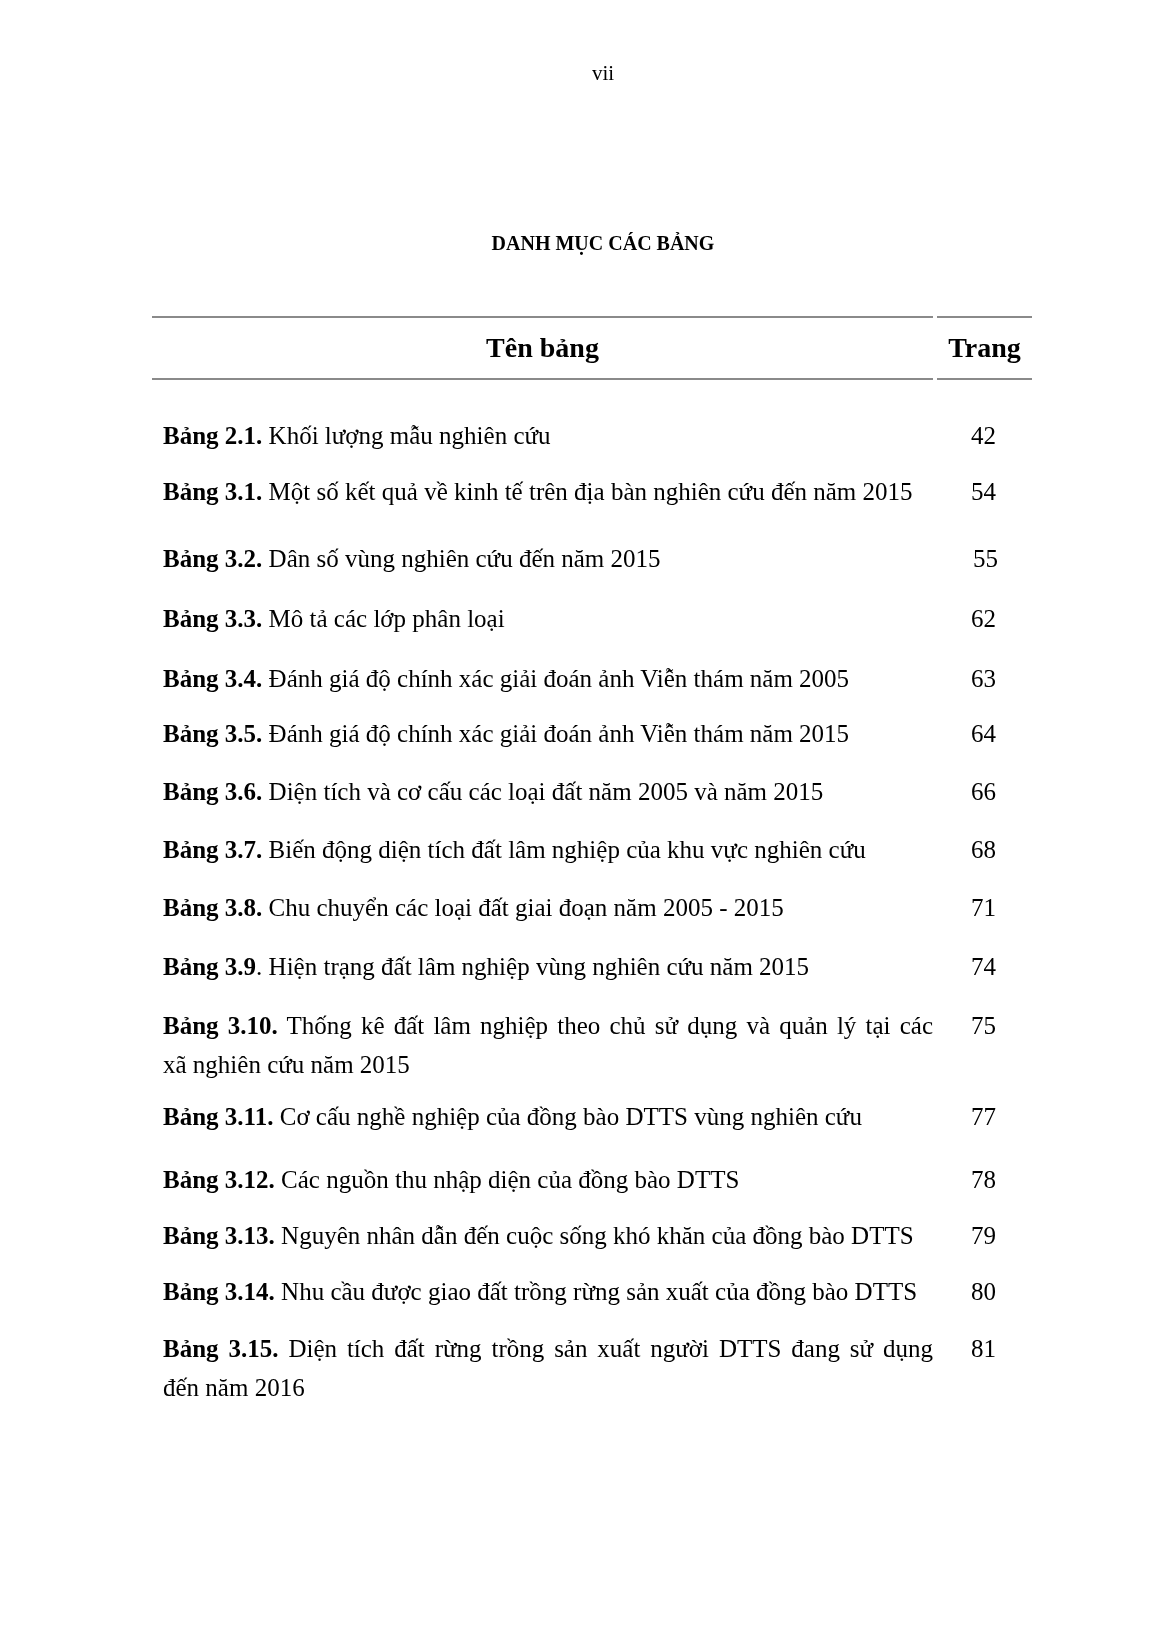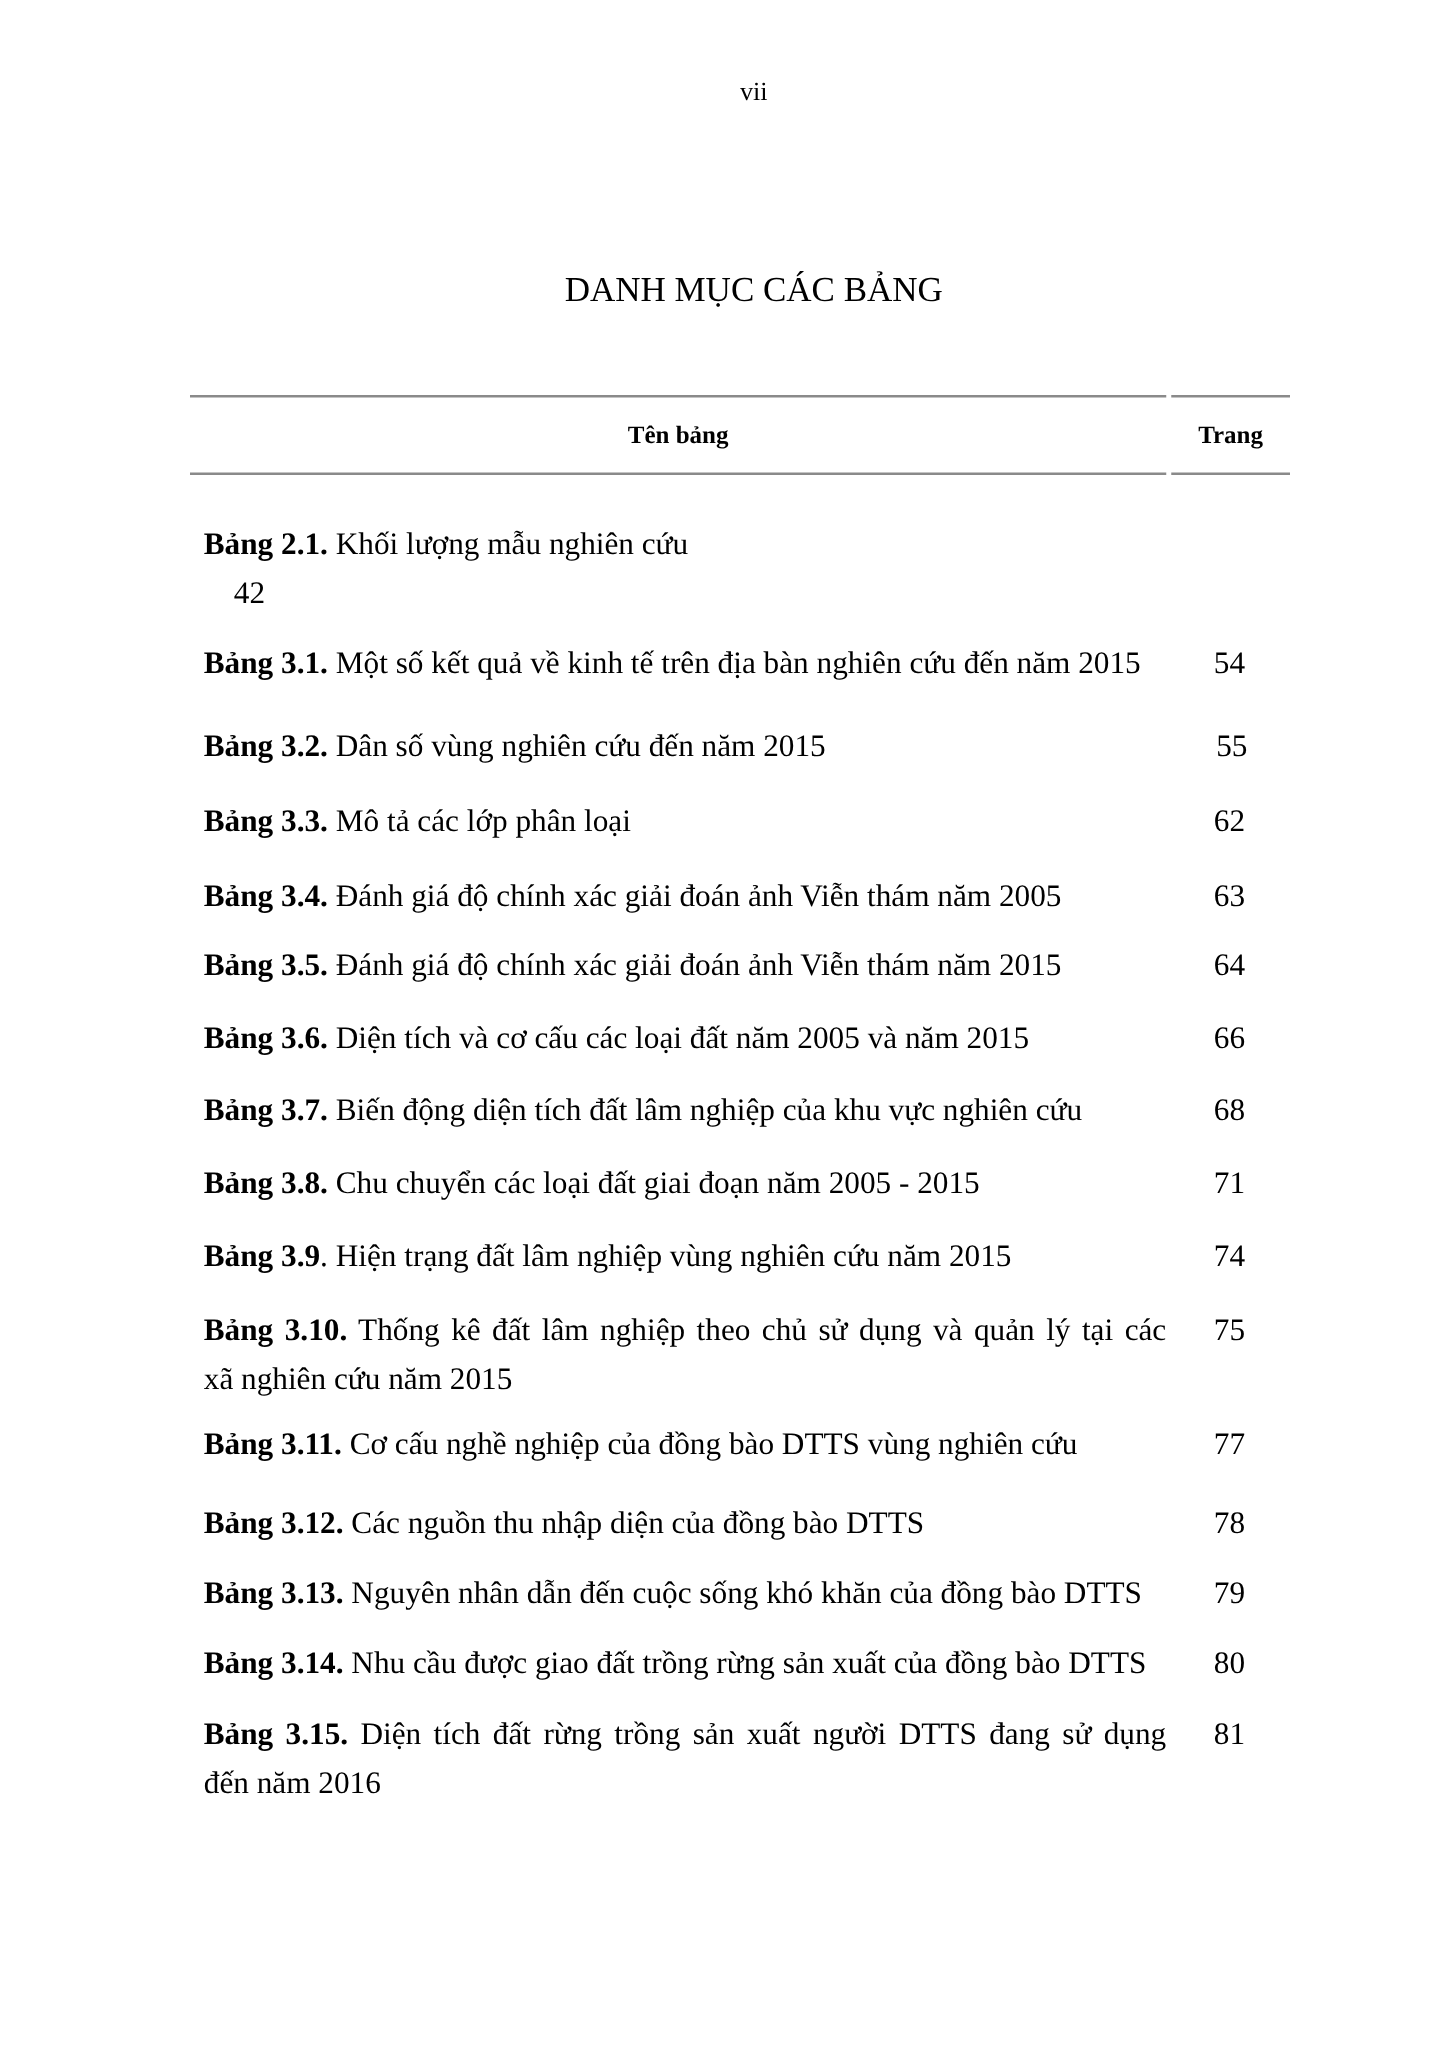--- a/index.html
+++ b/index.html
@@ -20,49 +20,49 @@
     position: absolute;
     top: 60px;
     left: 48px;
     width: 1110px;
     text-align: center;
     font-size: 21px;
     line-height: 26px;
   }
   .doc-title {
     position: absolute;
-    top: 215px;
+    top: 225px;
     left: 48px;
     width: 1110px;
     margin: 0;
     text-align: center;
-    font-size: 28px;
+    font-size: 20px;
     line-height: 36px;
-    font-weight: normal;
+    font-weight: bold;
   }
   .toc-table {
     position: absolute;
     left: 152px;
     top: 316px;
     width: 880px;
   }
   .toc-header {
     display: flex;
     column-gap: 4px;
   }
   .toc-header .h-name,
   .toc-header .h-page {
     border-top: 2px solid var(--rule, #8a8a8a);
     border-bottom: 2px solid var(--rule, #8a8a8a);
     height: 60px;
     display: flex;
     align-items: center;
     justify-content: center;
     font-weight: bold;
-    font-size: 20px;
+    font-size: 28px;
   }
   .toc-header .h-name { width: 781px; }
   .toc-header .h-page { width: 95px; }
 
   .rows { margin-top: 36px; }
 
   .row {
     display: flex;
     align-items: flex-start;
     font-size: 25px;
@@ -80,21 +80,21 @@
   }
   .row:not(.two-line) .line1 { white-space: nowrap; }
   .row.two-line .line1 {
     text-align: justify;
     text-align-last: justify;
   }
   .row .lbl { font-weight: bold; }
 
   
   .row { margin-bottom: 18px; }
-  .row:nth-child(1)  { margin-bottom: 17px; flex-direction: column; }
+  .row:nth-child(1)  { margin-bottom: 17px; }
   .row:nth-child(2)  { margin-bottom: 28px; }
   .row:nth-child(3)  { margin-bottom: 21px; gap: 19px; }
   .row:nth-child(4)  { margin-bottom: 21px; }
   .row:nth-child(5)  { margin-bottom: 16px; align-items: flex-end; }
   .row:nth-child(6)  { margin-bottom: 19px; }
   .row:nth-child(7)  { margin-bottom: 19px; }
   .row:nth-child(8)  { margin-bottom: 19px; }
   .row:nth-child(9)  { margin-bottom: 20px; }
   .row:nth-child(10) { margin-bottom: 20px; }
   .row:nth-child(11) { margin-bottom: 13px; }

